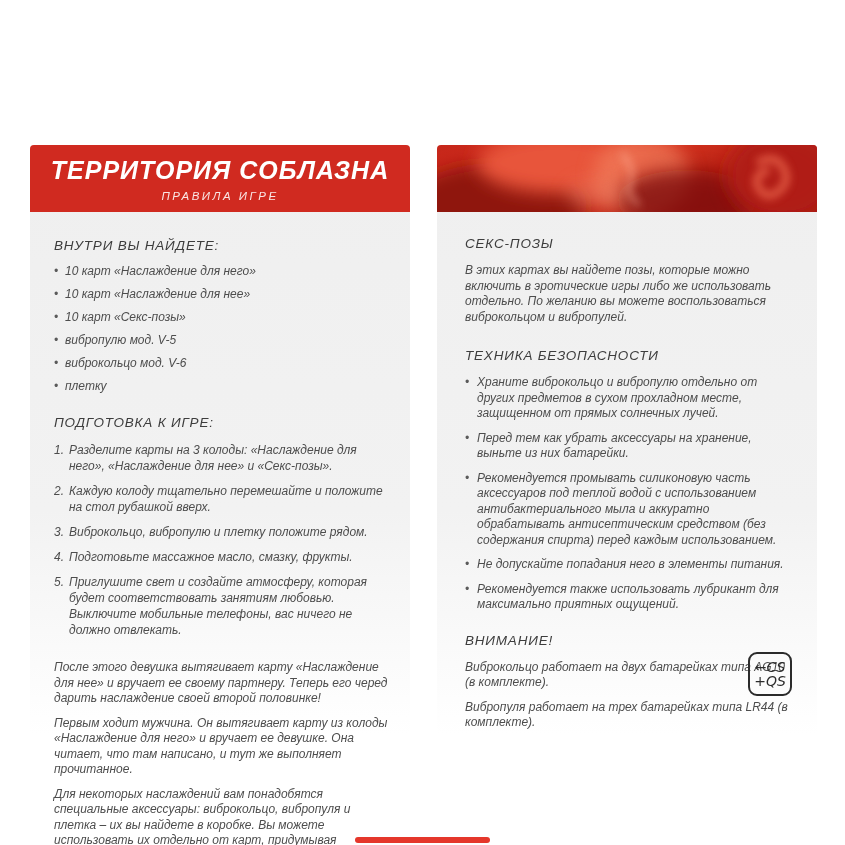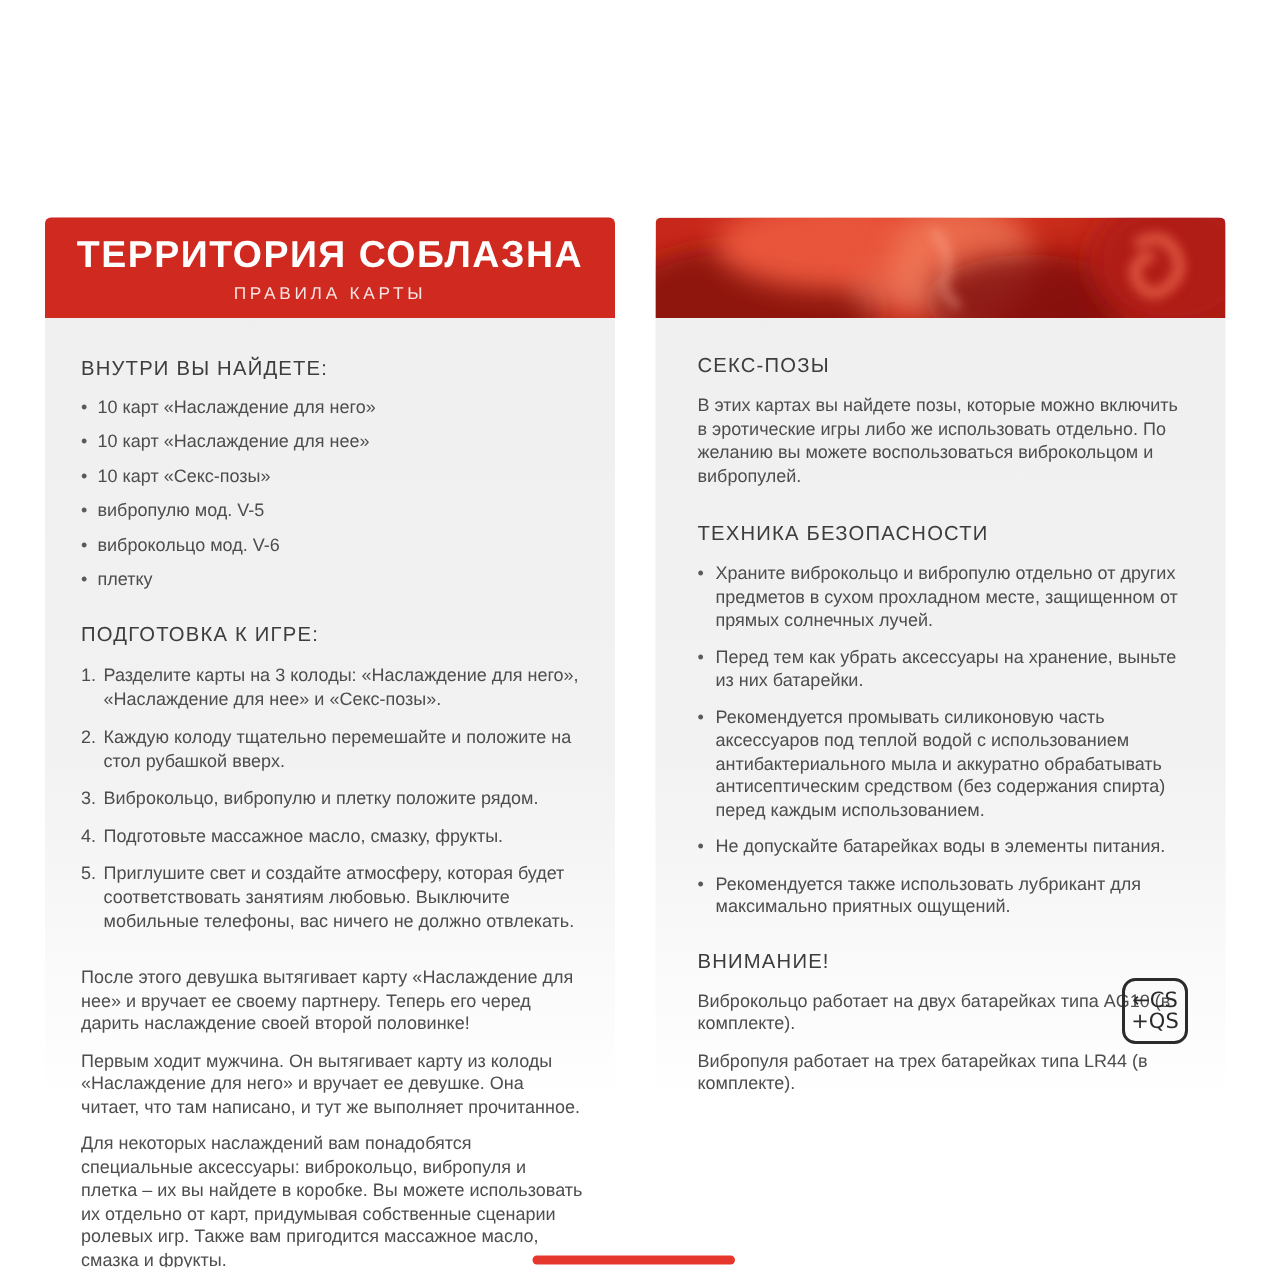--- a/index.html
+++ b/index.html
@@ -4,20 +4,21 @@
 <style>
   html,body{margin:0;padding:0;background:#ffffff;}
   .canvas{
     position:relative;width:845px;height:845px;background:#ffffff;overflow:hidden;
     font-family:"Liberation Sans", sans-serif;
   }
   .card{
     position:absolute;top:145px;width:380px;height:590px;
     background:linear-gradient(#efefef 0%, #f2f2f2 62%, #fbfbfb 88%, #ffffff 100%);
     border-radius:4px;
+    font-style:italic;
   }
   .card-left{left:30px;}
   .card-right{left:437px;}
   .card-header{
     height:67px;border-radius:4px 4px 0 0;overflow:hidden;position:relative;
   }
   .red-banner{
     background:#d02a20;color:#ffffff;text-align:center;
     display:flex;flex-direction:column;align-items:center;justify-content:center;
   }
@@ -63,21 +64,21 @@
   }
 </style>
 </head>
 <body>
 
 <div class="canvas">
 
   <div class="card card-left">
     <div class="card-header red-banner">
       <div class="banner-title">ТЕРРИТОРИЯ СОБЛАЗНА</div>
-      <div class="banner-subtitle">ПРАВИЛА КАРТЫ</div>
+      <div class="banner-subtitle">ПРАВИЛА ИГРЕ</div>
     </div>
     <div class="card-body">
 
       <h3 class="sec-heading">ВНУТРИ ВЫ НАЙДЕТЕ:</h3>
       <div class="bullet-list">
         <div class="bullet-item">
             <span class="dot">•</span>
             <span>10 карт «Наслаждение для него»</span>
           </div>
         <div class="bullet-item">
@@ -174,21 +175,21 @@
         <div class="sb-item">
             <span class="dot">•</span>
             <span>Перед тем как убрать аксессуары на хранение, выньте из них батарейки.</span>
           </div>
         <div class="sb-item">
             <span class="dot">•</span>
             <span>Рекомендуется промывать силиконовую часть аксессуаров под теплой водой с использованием антибактериального мыла и аккуратно обрабатывать антисептическим средством (без содержания спирта) перед каждым использованием.</span>
           </div>
         <div class="sb-item">
             <span class="dot">•</span>
-            <span>Не допускайте батарейках воды в элементы питания.</span>
+            <span>Не допускайте попадания него в элементы питания.</span>
           </div>
         <div class="sb-item">
             <span class="dot">•</span>
             <span>Рекомендуется также использовать лубрикант для максимально приятных ощущений.</span>
           </div>
       </div>
 
       <h3 class="sec-heading">ВНИМАНИЕ!</h3>
       <p class="para">Виброкольцо работает на двух батарейках типа AG10 (в комплекте).</p>
       <p class="para">Вибропуля работает на трех батарейках типа LR44 (в комплекте).</p>

